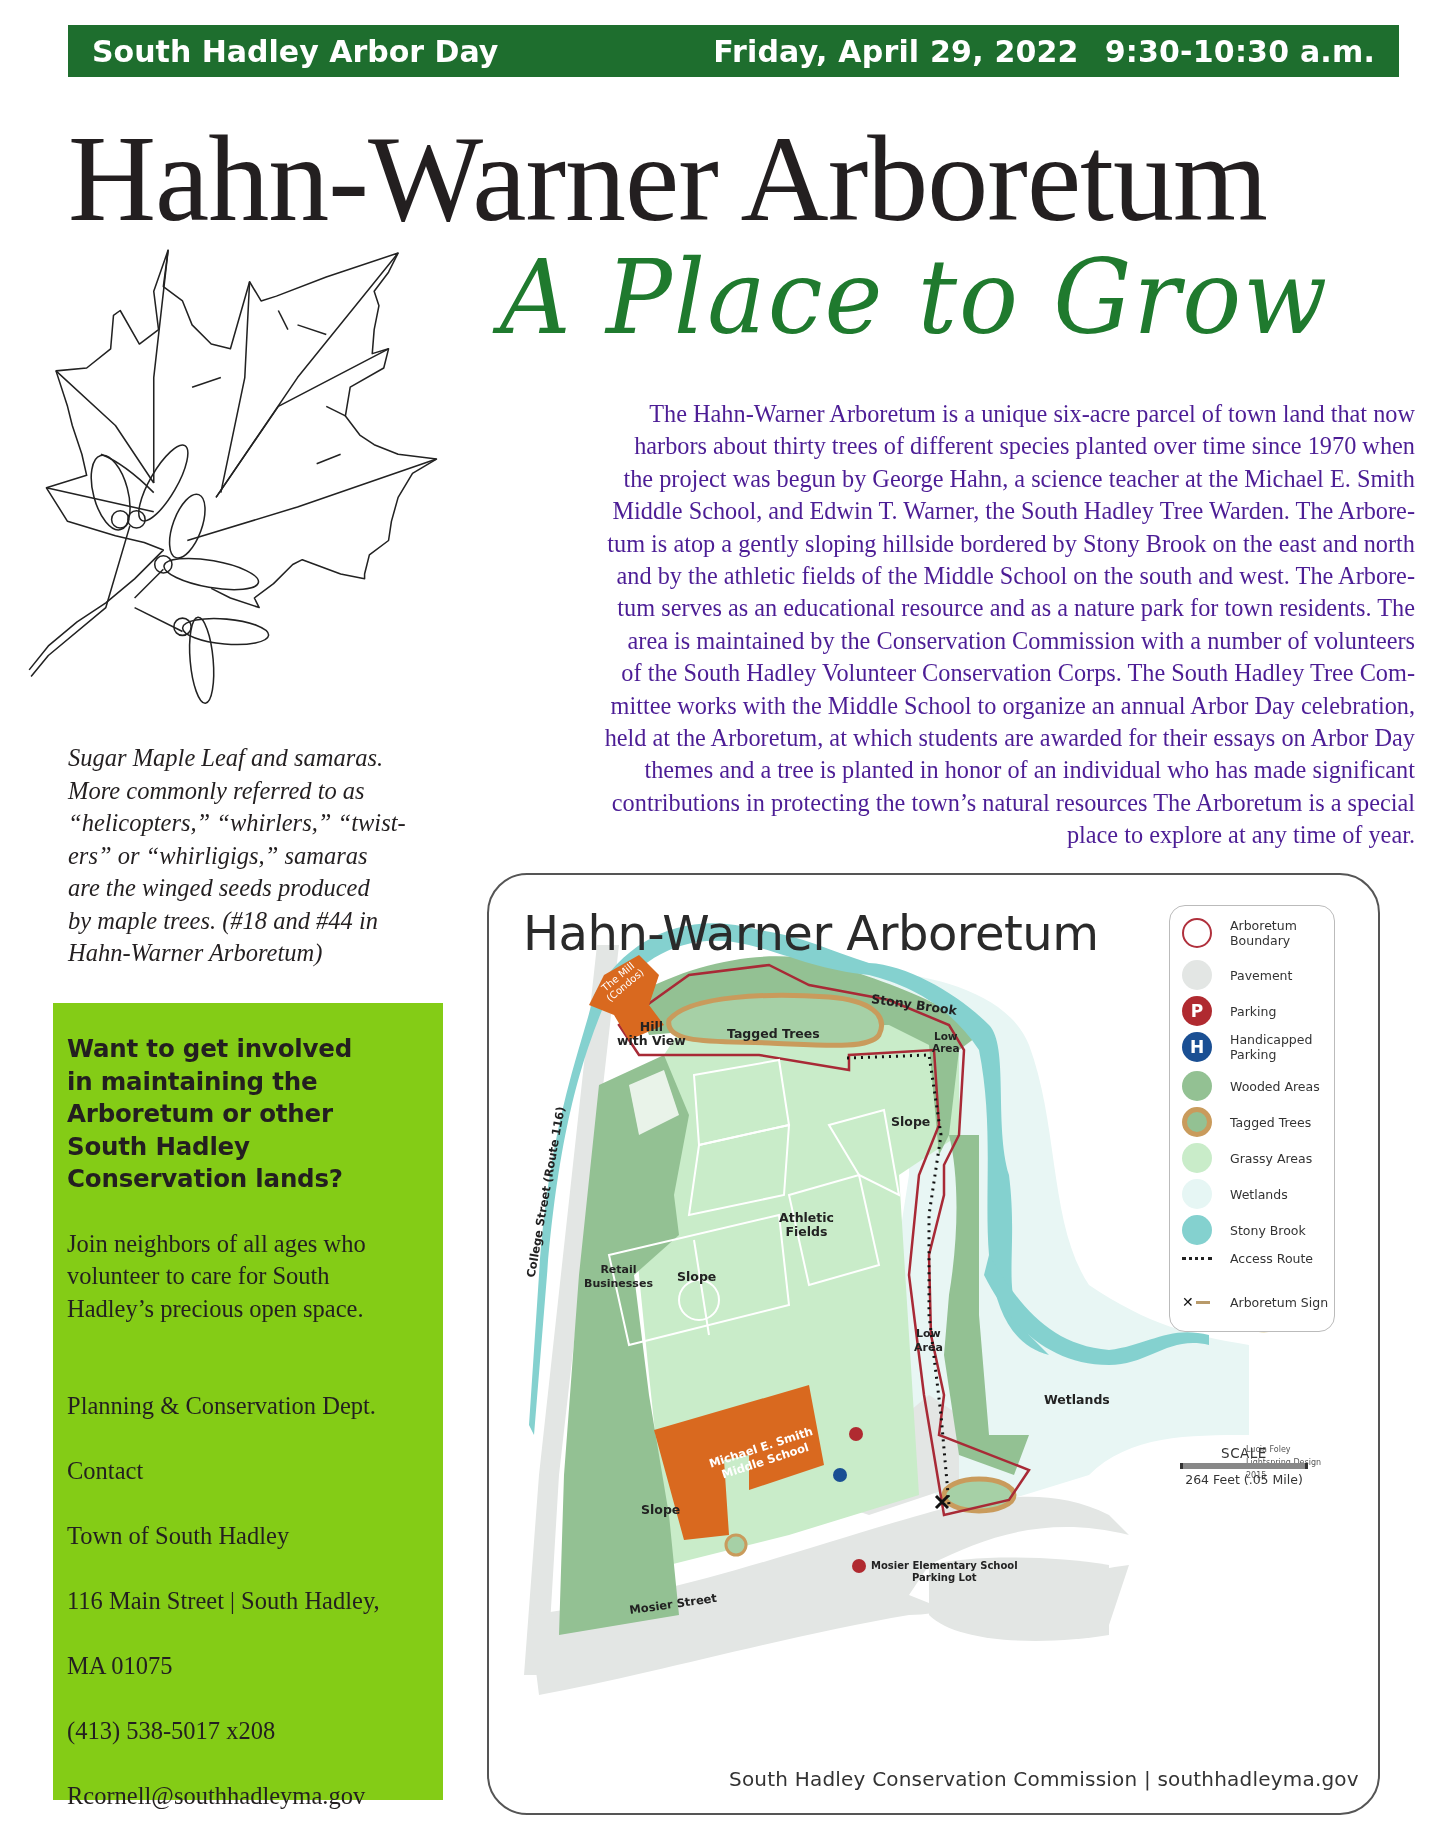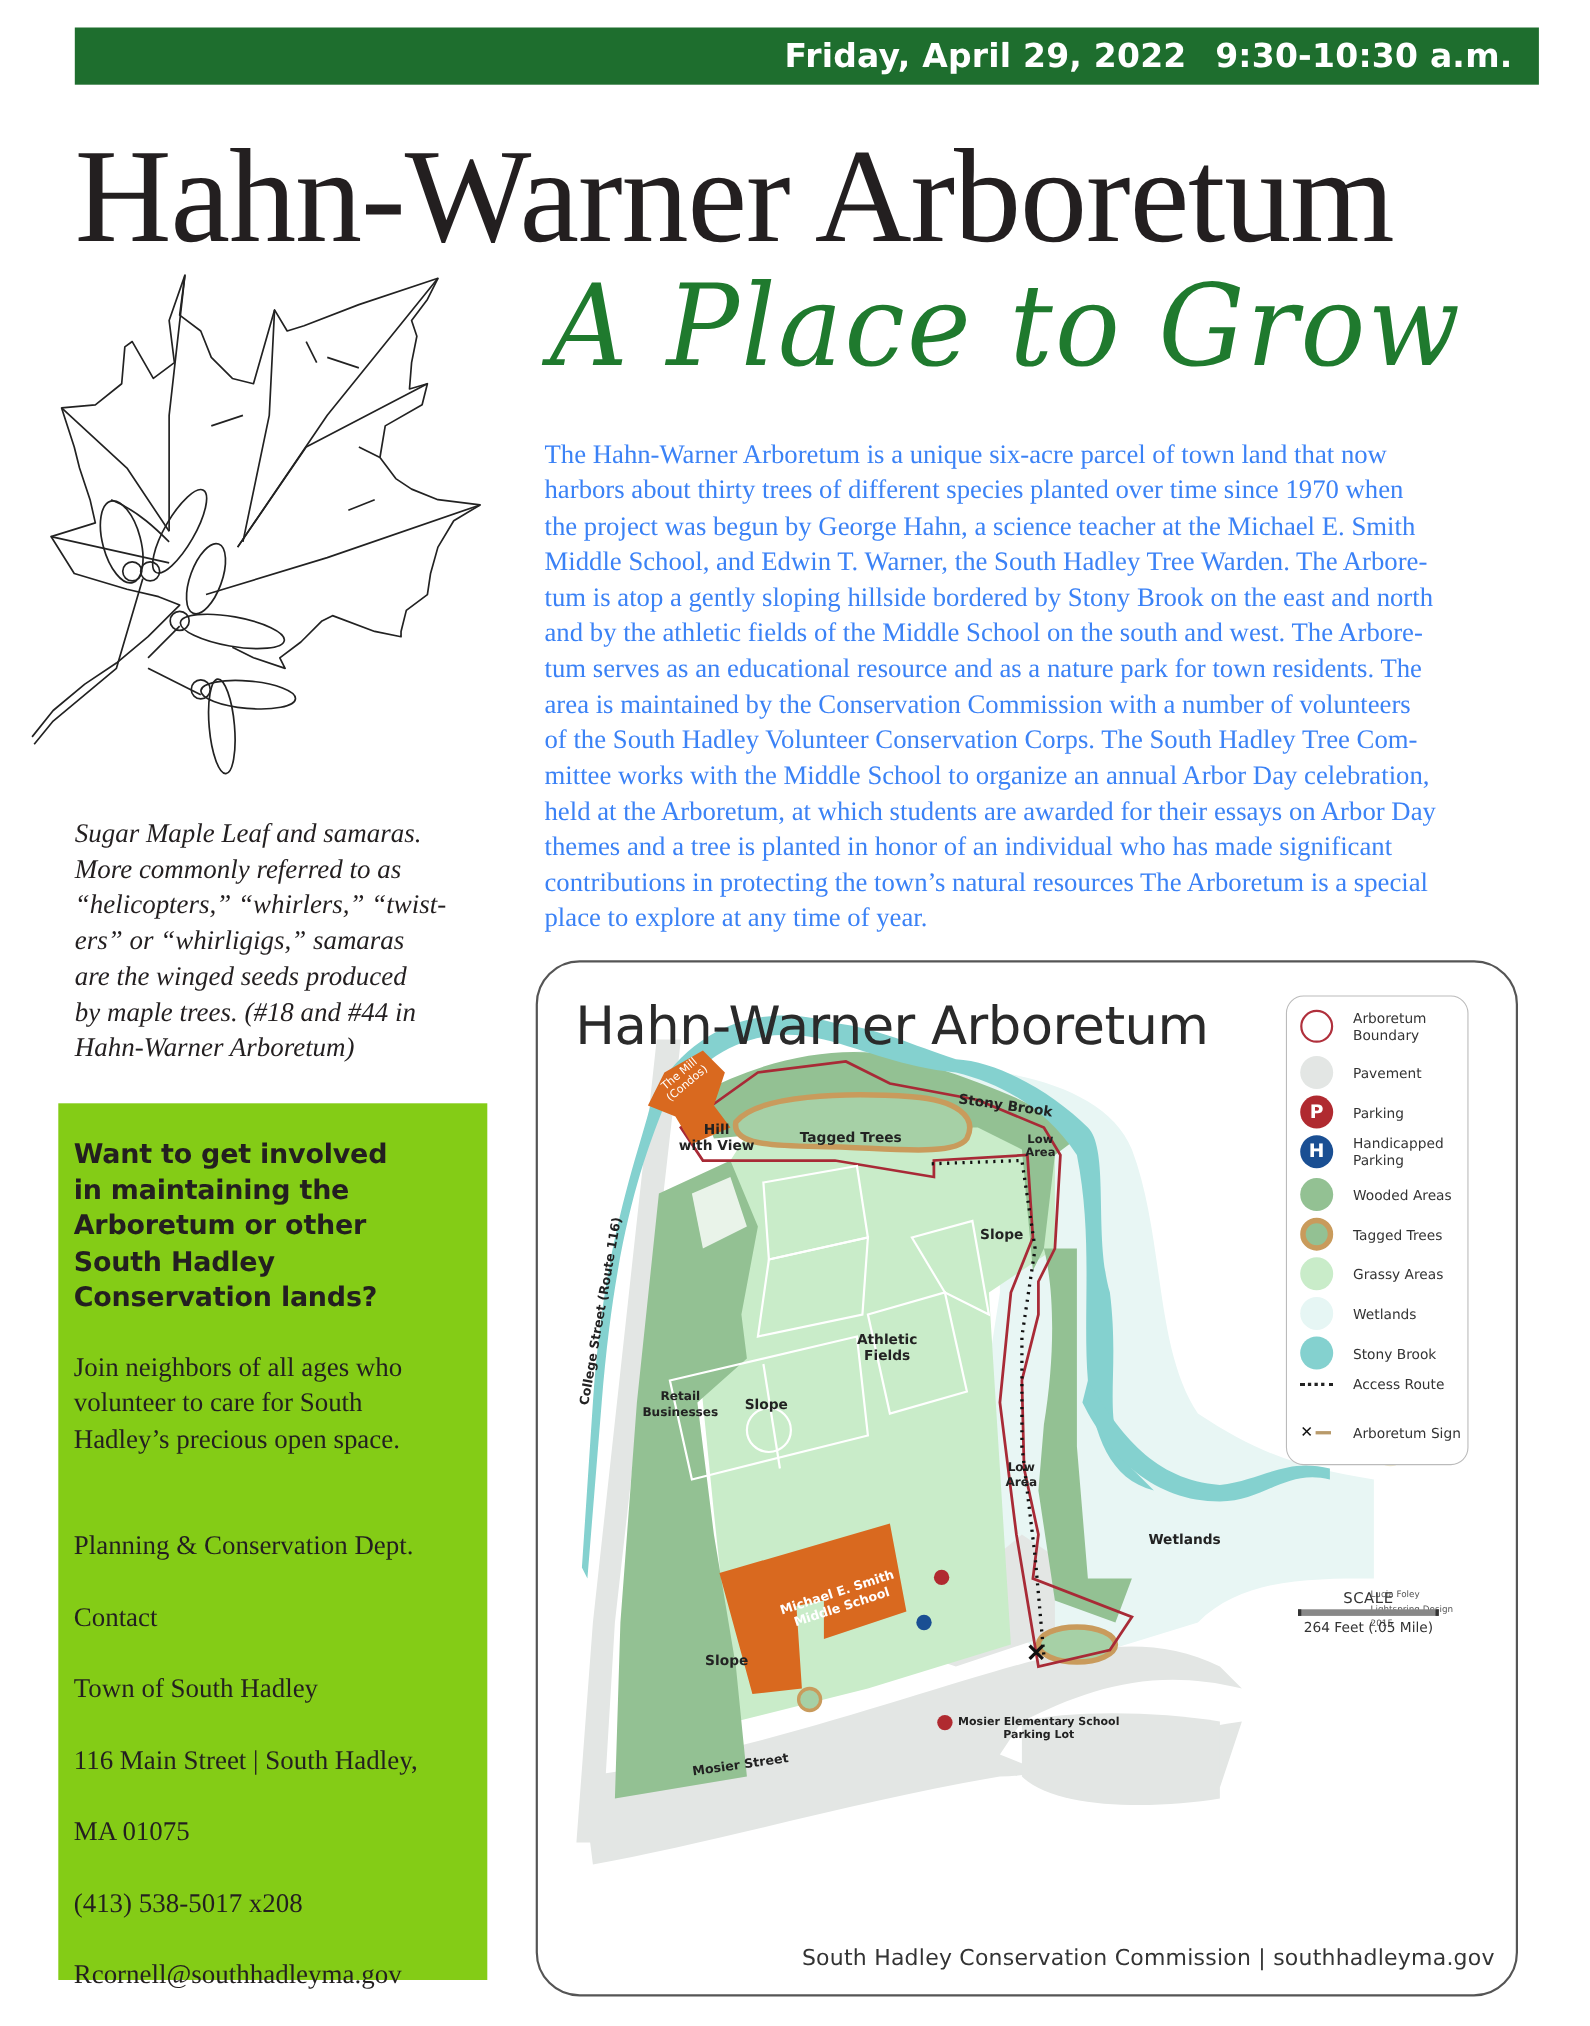--- a/index.html
+++ b/index.html
@@ -31,22 +31,23 @@
   .leaf { position: absolute; left: 10px; top: 228px; width: 460px; height: 510px; }
 
   .caption {
     position: absolute; left: 68px; top: 742px; width: 390px;
     font-family: "Liberation Serif", serif; font-style: italic; font-size: 24.5px; line-height: 32.5px;
     color: #231f20; white-space: pre-line;
   }
 
   .body-text {
     position: absolute; left: 495px; top: 398px; width: 920px;
-    font-family: "Liberation Serif", serif; font-size: 24.3px; line-height: 32.4px; color: #3b82f6;
+    font-family: "Liberation Serif", serif; font-size: 24.3px; line-height: 32.4px; color: #4c1d95;
     white-space: pre-line;
+    text-align: right;
   }
 
   .sidebar {
     position: absolute; left: 53px; top: 1003px; width: 390px; height: 797px;
     background: #84cc16; box-sizing: border-box; padding: 30px 0 0 14px;
   }
   .sidebar h2 {
     margin: 0; font-family: "DejaVu Sans", sans-serif; font-weight: bold; font-size: 24.5px; line-height: 32.5px;
     color: #231f20; white-space: pre-line; letter-spacing: -0.2px;
   }
@@ -92,20 +93,21 @@
   .scale { position: absolute; left: 685px; top: 570px; width: 140px; text-align: center; font-family: "DejaVu Sans", sans-serif; color:#333; }
   .scale .t { font-size: 13.5px; margin-bottom: 2px; letter-spacing: 0.5px; }
   .scale .bar { height: 6px; background: #888; border-left: 3px solid #333; border-right: 3px solid #333; margin: 0 6px; }
   .scale .f { font-size: 12.5px; margin-top: 3px; }
   .north { position: absolute; left: 762px; top: 423px; width: 24px; text-align: center; font-family: "DejaVu Sans", sans-serif; font-weight: bold; font-size: 11px; color: #222; }
 </style>
 </head>
 <body>
 
 <div class="banner">
+  <span class="left">South Hadley Arbor Day</span>
   <span class="right">
     <span>Friday, April 29, 2022</span><span class="time">9:30-10:30 a.m.</span>
   </span>
 </div>
 
 <div class="main-title">Hahn-Warner Arboretum</div>
 <div class="tagline">A Place to Grow</div>
 
 <svg class="leaf" viewBox="0 0 480 520" fill="none" stroke="#222" stroke-width="1.6" stroke-linejoin="round">
   <path d="M20 455 L40 430 L70 405 L100 385 L130 360 L160 330 L140 322 L110 315 L60 300 L38 265 L80 252 L75 230 L65 200 L60 180 L48 143 L80 140 L105 120 L108 85 L115 80 L135 115 L155 100 L150 60 L165 17 L160 55 L180 70 L190 95 L210 115 L230 120 L250 50 L262 70 L278 65 L330 45 L405 20 L395 40 L380 60 L385 75 L380 100 L378 125 L395 120 L390 140 L355 160 L350 190 L365 210 L380 220 L405 230 L445 235 L420 250 L405 275 L398 300 L395 320 L375 335 L370 355 L370 360 L345 355 L305 340 L295 345 L275 365 L255 380 L260 390 L230 380 L210 370"></path>

